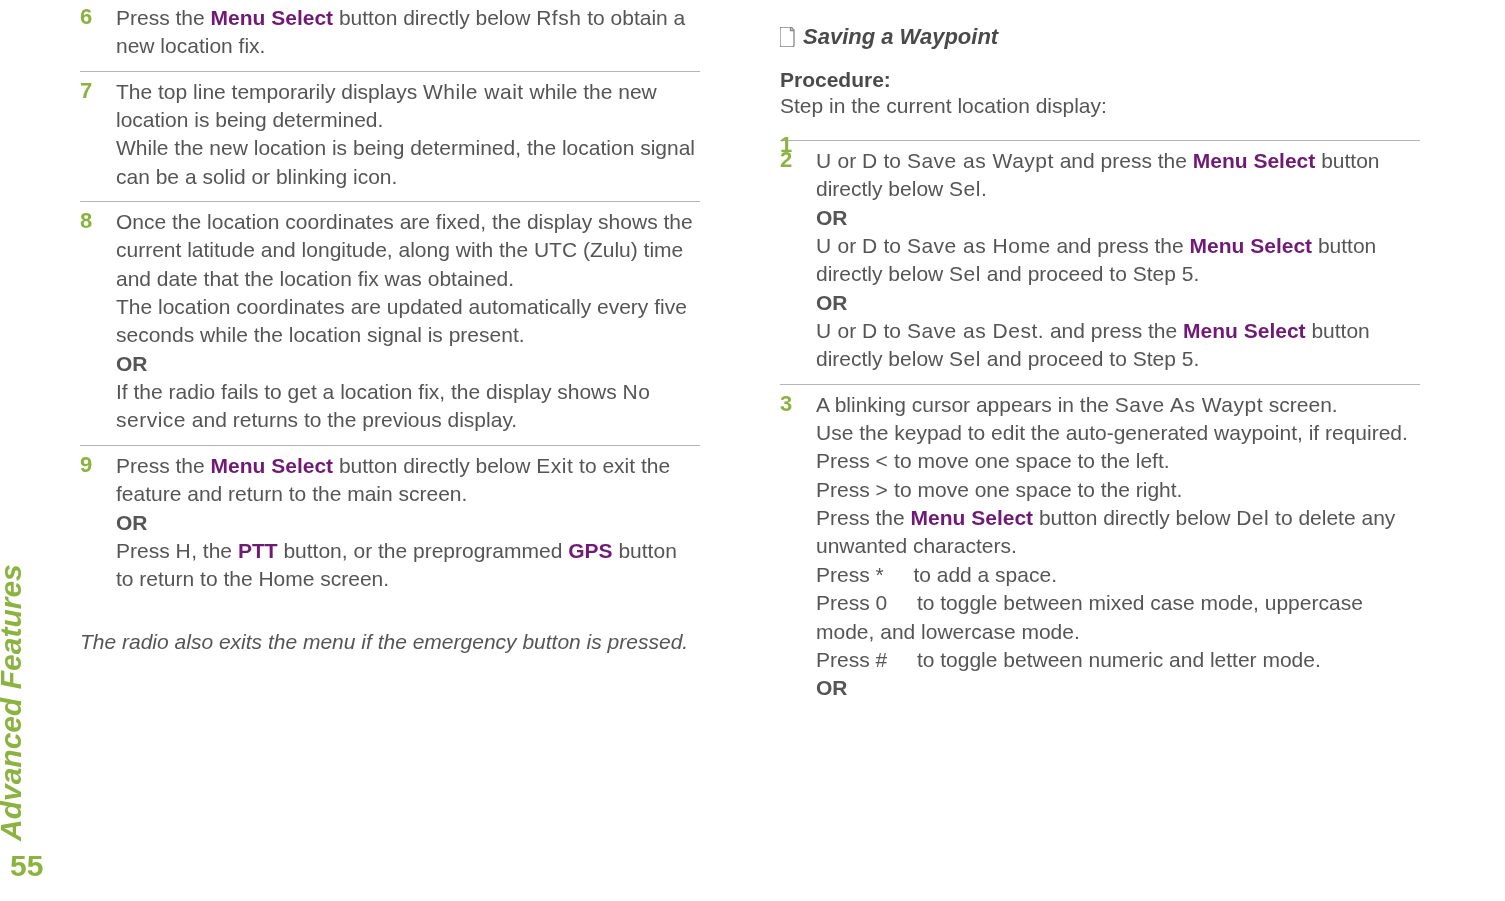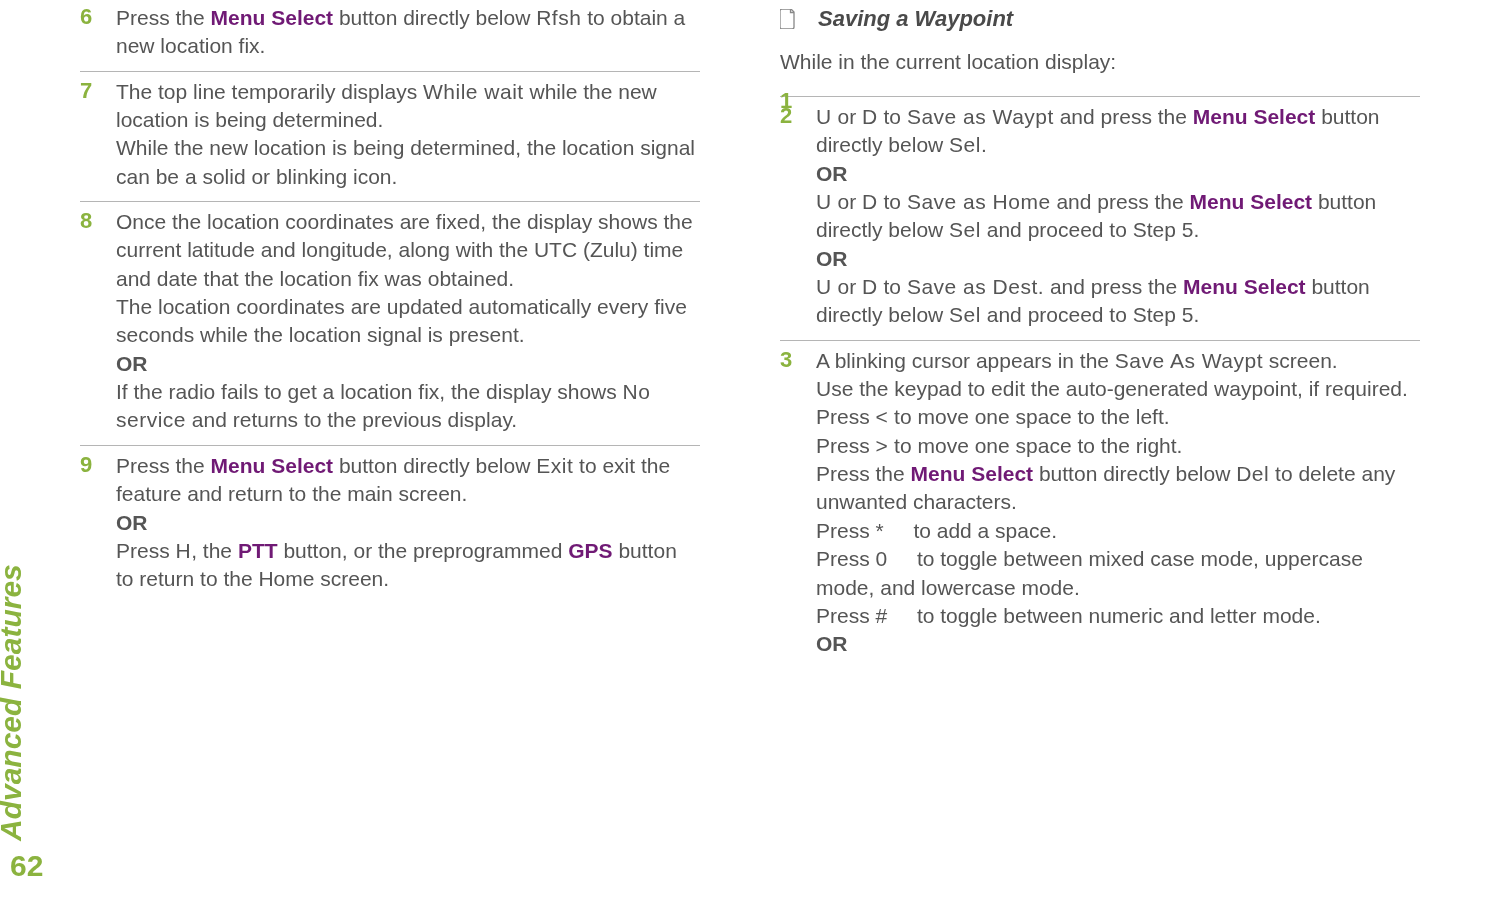--- a/index.html
+++ b/index.html
@@ -80,27 +80,27 @@
   .italic-note {
     font-style: italic;
     font-size: 21px;
     color: #555555;
     line-height: 1.35;
     margin-top: 24px;
   }
   .section-heading {
     display: flex;
     align-items: flex-start;
-    gap: 22px;
+    gap: 7px;
     font-size: 22px;
     font-weight: bold;
     font-style: italic;
     color: #4a4a4a;
     margin-bottom: 18px;
-    margin-top: 2px;
+    margin-top: 20px;
     text-align: right;
   }
   .doc-icon {
     width: 16px; height: 20px;
     margin-top: 3px;
     flex-shrink: 0;
   }
   .proc-label {
     font-size: 21px;
     font-weight: bold;
@@ -115,21 +115,21 @@
   .col-right ol.steps > li:first-child {
     padding-bottom: 8px;
   }
 </style>
 </head>
 <body>
 
 <div class="page">
 
   <div class="sidebar-label">Advanced Features</div>
-  <div class="page-number">62</div>
+  <div class="page-number">55</div>
 
   <div class="columns">
 
     <div class="col">
       <ol class="steps">
         <li>
           <span class="num">6</span>
           <div class="body-text">Press the <b>Menu Select</b> button directly below <span class="mono">Rfsh</span> to obtain a new location fix.</div>
         </li>
         <li>
@@ -138,33 +138,35 @@
         </li>
         <li>
           <span class="num">8</span>
           <div class="body-text">Once the location coordinates are fixed, the display shows the current latitude and longitude, along with the UTC (Zulu) time and date that the location fix was obtained.<br>The location coordinates are updated automatically every five seconds while the location signal is present.<br><span class="or-label">OR</span><br>If the radio fails to get a location fix, the display shows <span class="mono">No service</span> and returns to the previous display.</div>
         </li>
         <li>
           <span class="num">9</span>
           <div class="body-text">Press the <b>Menu Select</b> button directly below <span class="mono">Exit</span> to exit the feature and return to the main screen.<br><span class="or-label">OR</span><br>Press <span class="mono">H</span>, the <b>PTT</b> button, or the preprogrammed <b>GPS</b> button to return to the Home screen.</div>
         </li>
       </ol>
+      <div class="italic-note">The radio also exits the menu if the emergency button is pressed.</div>
     </div>
 
     <div class="col col-right">
 
       <div class="section-heading">
         <svg class="doc-icon" viewBox="0 0 16 20">
           <path d="M2 0 h9 l3 3 v15 a2 2 0 0 1 -2 2 h-10 a2 2 0 0 1 -2 -2 v-16 a2 2 0 0 1 2 -2 z" fill="none" stroke="#888" stroke-width="1.3"></path>
           <path d="M10.5 0 v3.5 h3.5" fill="none" stroke="#888" stroke-width="1.3"></path>
         </svg>
         <span>Saving a Waypoint</span>
       </div>
 
-      <div class="proc-sub">While in the current location display:</div>
+      <div class="proc-label">Procedure:</div>
+      <div class="proc-sub">Step in the current location display:</div>
 
       <ol class="steps">
         <li>
           <span class="num">1</span>
         </li>
         <li>
           <span class="num">2</span>
           <div class="body-text"><span class="mono">U</span> or <span class="mono">D</span> to <span class="mono">Save as Waypt</span> and press the <b>Menu Select</b> button directly below <span class="mono">Sel</span>.<br><span class="or-label">OR</span><br><span class="mono">U</span> or <span class="mono">D</span> to <span class="mono">Save as Home</span> and press the <b>Menu Select</b> button directly below <span class="mono">Sel</span> and proceed to Step 5.<br><span class="or-label">OR</span><br><span class="mono">U</span> or <span class="mono">D</span> to <span class="mono">Save as Dest.</span> and press the <b>Menu Select</b> button directly below <span class="mono">Sel</span> and proceed to Step 5.</div>
         </li>
         <li style="border-bottom:none;">

